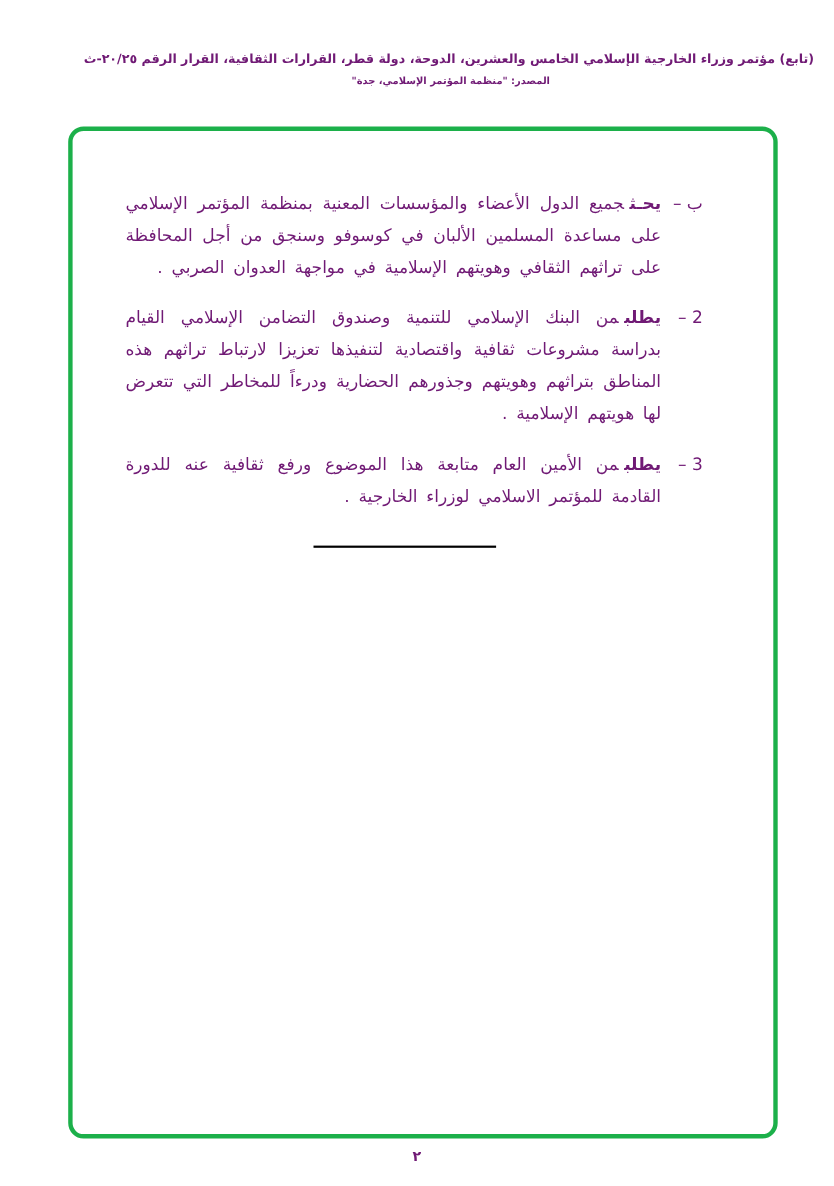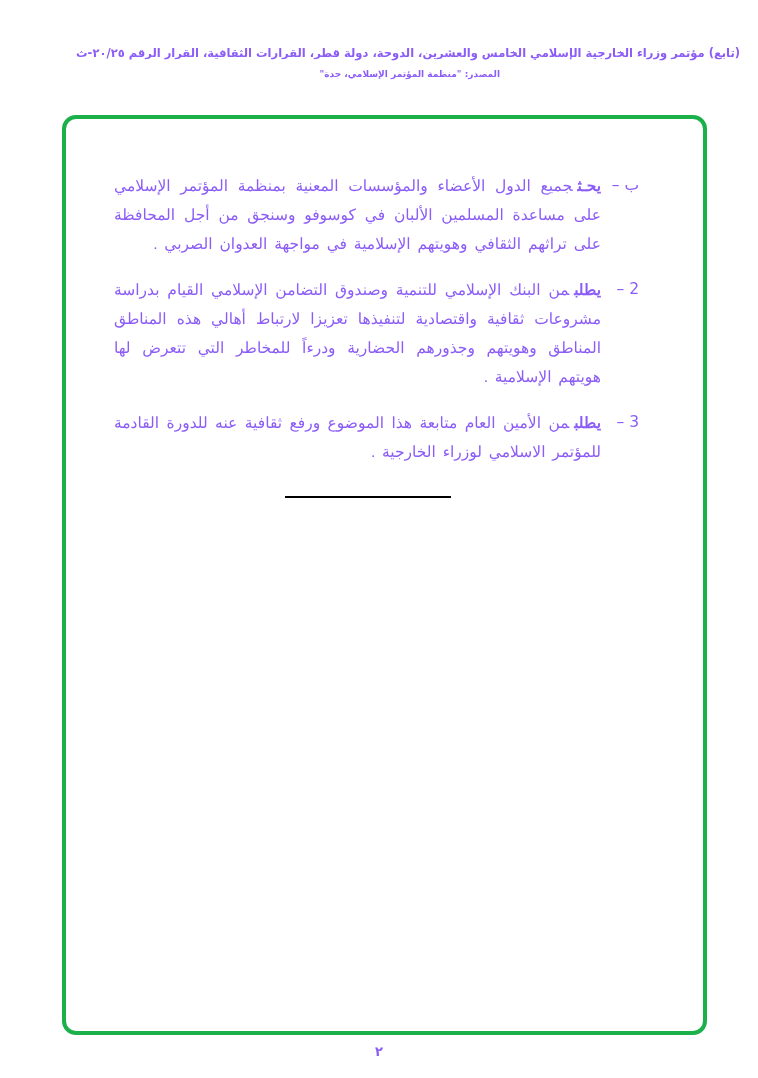--- a/index.html
+++ b/index.html
@@ -6,21 +6,21 @@
     margin: 0;
     padding: 0;
     background: #ffffff;
   }
   .page {
     position: relative;
     width: 758px;
     height: 1078px;
     background: #ffffff;
     font-family: "DejaVu Sans", "Liberation Sans", sans-serif;
-    color: #8b5cf6;
+    color: #701a75;
     overflow: hidden;
   }
 
   
   .doc-header {
     position: absolute;
     top: 46px;
     left: 0;
     right: 18px;
     direction: rtl;
@@ -70,21 +70,20 @@
     flex: none;
     width: 38px;
     text-align: right;
     white-space: nowrap;
   }
   .text {
     flex: 1;
     margin: 0;
     text-align: justify;
     word-spacing: 3px;
-    font-family: Liberation Serif, serif;
   }
   .lead {
     font-weight: bold;
     margin-inline-end: 5px;
   }
 
   
   .signature-line {
     position: absolute;
     top: 377px;
@@ -120,21 +119,21 @@
       <div class="item">
         <div class="marker">ب –</div>
         <p class="text">
           <span class="lead">يحـث</span><span>جميع الدول الأعضاء والمؤسسات المعنية بمنظمة المؤتمر الإسلامي على مساعدة المسلمين الألبان في كوسوفو وسنجق من أجل المحافظة على تراثهم الثقافي وهويتهم الإسلامية في مواجهة العدوان الصربي .</span>
         </p>
       </div>
 
       <div class="item">
         <div class="marker">2 –</div>
         <p class="text">
-          <span class="lead">يطلب</span><span>من البنك الإسلامي للتنمية وصندوق التضامن الإسلامي القيام بدراسة مشروعات ثقافية واقتصادية لتنفيذها تعزيزا لارتباط أهالي هذه المناطق المناطق وهويتهم وجذورهم الحضارية ودرءاً للمخاطر التي تتعرض لها هويتهم الإسلامية .</span>
+          <span class="lead">يطلب</span><span>من البنك الإسلامي للتنمية وصندوق التضامن الإسلامي القيام بدراسة مشروعات ثقافية واقتصادية لتنفيذها تعزيزا لارتباط تراثهم هذه المناطق بتراثهم وهويتهم وجذورهم الحضارية ودرءاً للمخاطر التي تتعرض لها هويتهم الإسلامية .</span>
         </p>
       </div>
 
       <div class="item">
         <div class="marker">3 –</div>
         <p class="text">
           <span class="lead">يطلب</span><span>من الأمين العام متابعة هذا الموضوع ورفع ثقافية عنه للدورة القادمة للمؤتمر الاسلامي لوزراء الخارجية .</span>
         </p>
       </div>
 

